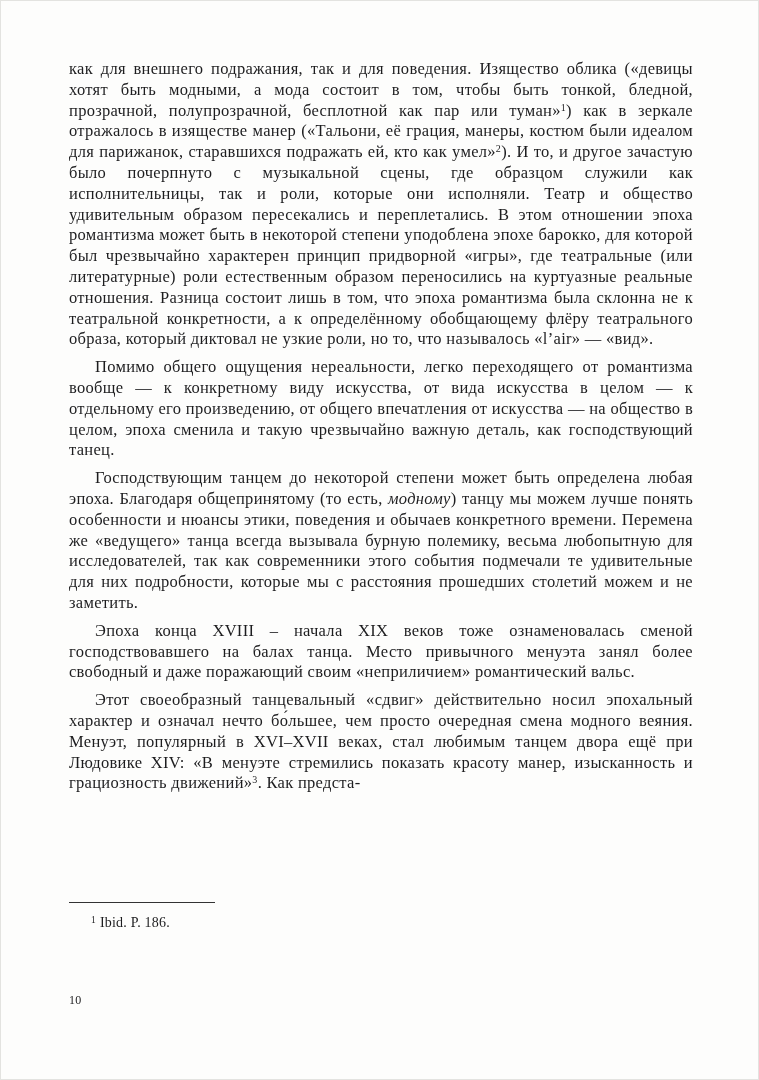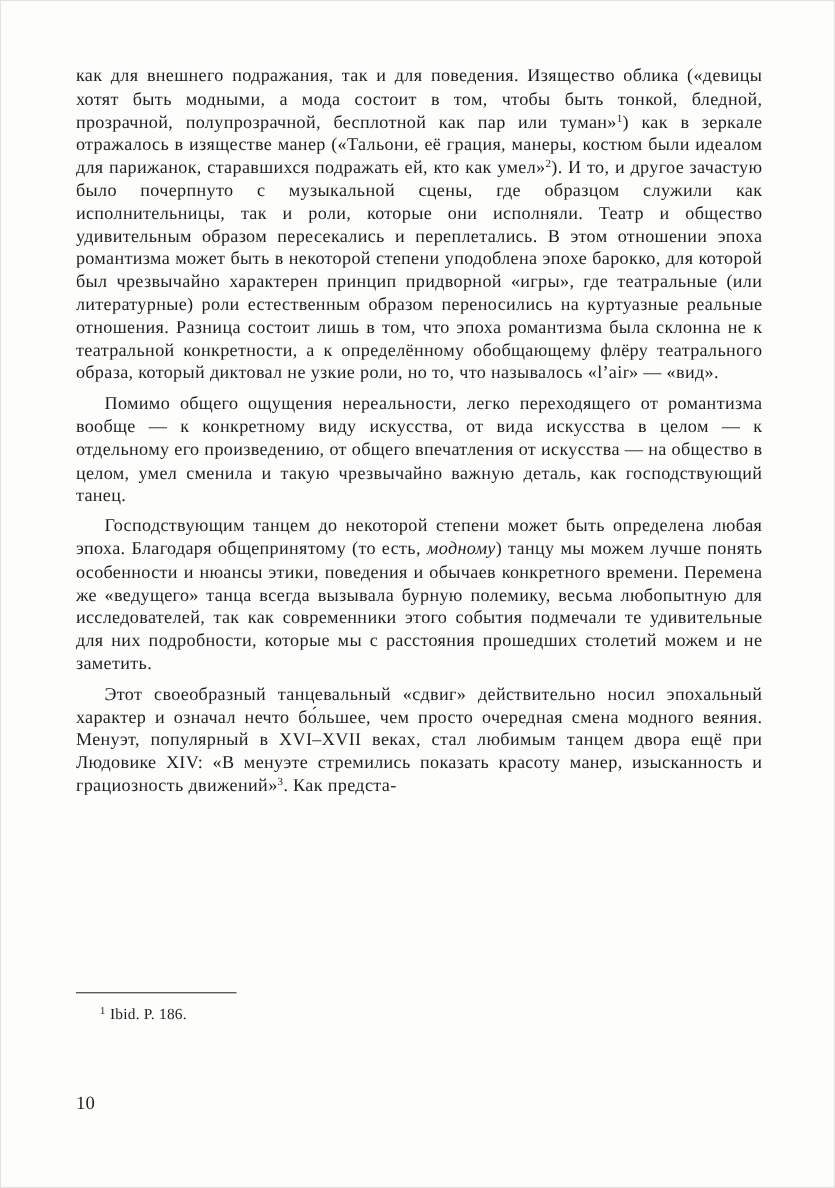--- a/index.html
+++ b/index.html
@@ -56,33 +56,34 @@
     line-height: 25px;
     letter-spacing: 0.2px;
     text-indent: 22px;
     text-align: left;
   }
   .footnote sup { margin-right: 4px; top: -4px; font-size: 9.5px; }
   .page-number {
     position: absolute;
     left: 68px;
     top: 992px;
-    font-size: 17px;
+    font-size: 12px;
     letter-spacing: 0.3px;
   }
 </style>
 </head>
 <body>
 
 <div class="page">
 
   <div class="text-block">
     <p class="para no-indent"><span>как для внешнего подражания, так и для поведения. Изящество облика («девицы хотят быть модными, а мода состоит в том, чтобы быть тонкой, бледной, прозрачной, полупрозрачной, бесплотной как пар или туман»</span><sup>1</sup><span>) как в зеркале отражалось в изяществе манер («Тальони, её грация, манеры, костюм были идеалом для парижанок, старавшихся подражать ей, кто как умел»</span><sup>2</sup><span>). И то, и другое зачастую было почерпнуто с музыкальной сцены, где образцом служили как исполнительницы, так и роли, которые они исполняли. Театр и общество удивительным образом пересекались и переплетались. В этом отношении эпоха романтизма может быть в некоторой степени уподоблена эпохе барокко, для которой был чрезвычайно характерен принцип придворной «игры», где театральные (или литературные) роли естественным образом переносились на куртуазные реальные отношения. Разница состоит лишь в том, что эпоха романтизма была склонна не к театральной конкретности, а к определённому обобщающему флёру театрального образа, который диктовал не узкие роли, но то, что называлось «l’air» — «вид».</span></p>
-    <p class="para"><span>Помимо общего ощущения нереальности, легко переходящего от романтизма вообще — к конкретному виду искусства, от вида искусства в целом — к отдельному его произведению, от общего впечатления от искусства — на общество в целом, умел сменила и такую чрезвычайно важную деталь, как господствующий танец.</span></p>
+    <p class="para"><span>Помимо общего ощущения нереальности, легко переходящего от романтизма вообще — к конкретному виду искусства, от вида искусства в целом — к отдельному его произведению, от общего впечатления от искусства — на общество в целом, эпоха сменила и такую чрезвычайно важную деталь, как господствующий танец.</span></p>
     <p class="para"><span>Господствующим танцем до некоторой степени может быть определена любая эпоха. Благодаря общепринятому (то есть, </span><i>модному</i><span>) танцу мы можем лучше понять особенности и нюансы этики, поведения и обычаев конкретного времени. Перемена же «ведущего» танца всегда вызывала бурную полемику, весьма любопытную для исследователей, так как современники этого события подмечали те удивительные для них подробности, которые мы с расстояния прошедших столетий можем и не заметить.</span></p>
+    <p class="para"><span>Эпоха конца XVIII – начала XIX веков тоже ознаменовалась сменой господствовавшего на балах танца. Место привычного менуэта занял более свободный и даже поражающий своим «неприличием» романтический вальс.</span></p>
     <p class="para"><span>Этот своеобразный танцевальный «сдвиг» действительно носил эпохальный характер и означал нечто бо́льшее, чем просто очередная смена модного веяния. Менуэт, популярный в XVI–XVII веках, стал любимым танцем двора ещё при Людовике XIV: «В менуэте стремились показать красоту манер, изысканность и грациозность движений»</span><sup>3</sup><span>. Как предста-</span></p>
   </div>
 
   <div class="footnotes">
     <div class="fn-rule"></div>
     <p class="footnote"><sup>1</sup><span><span>Ibid. P. 186.</span></span></p>
   </div>
 
   <div class="page-number">10</div>
 

